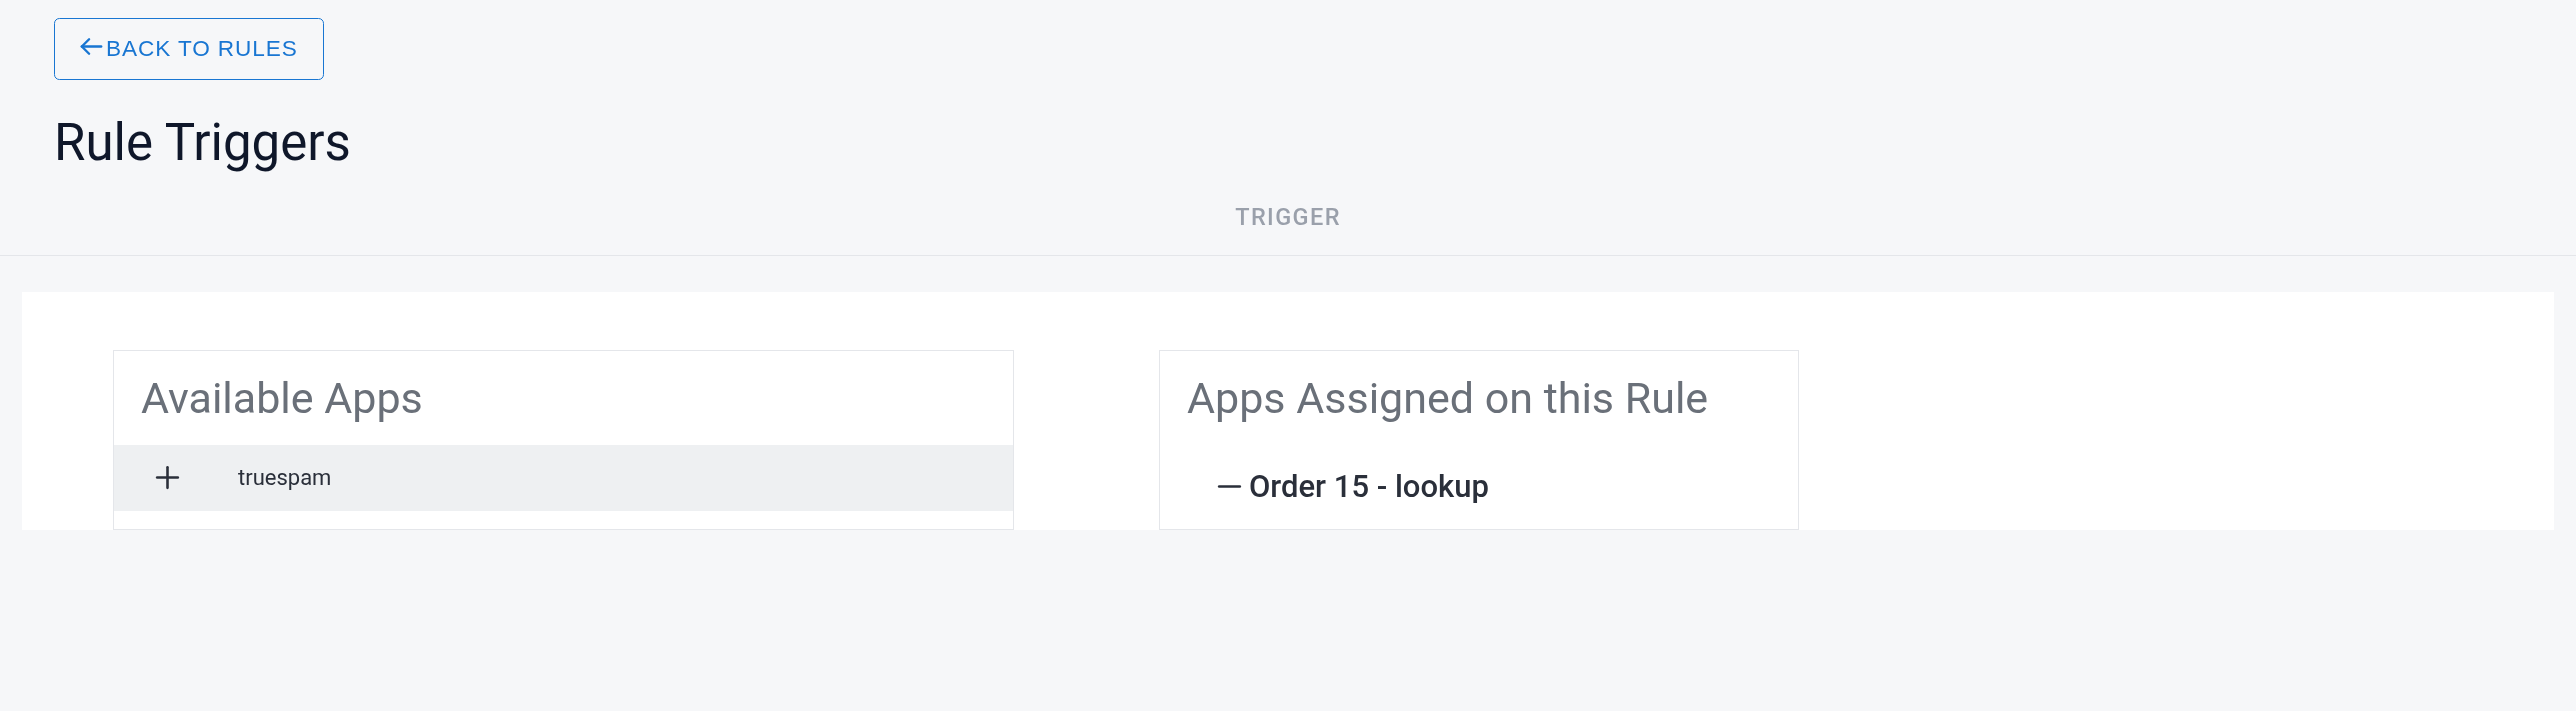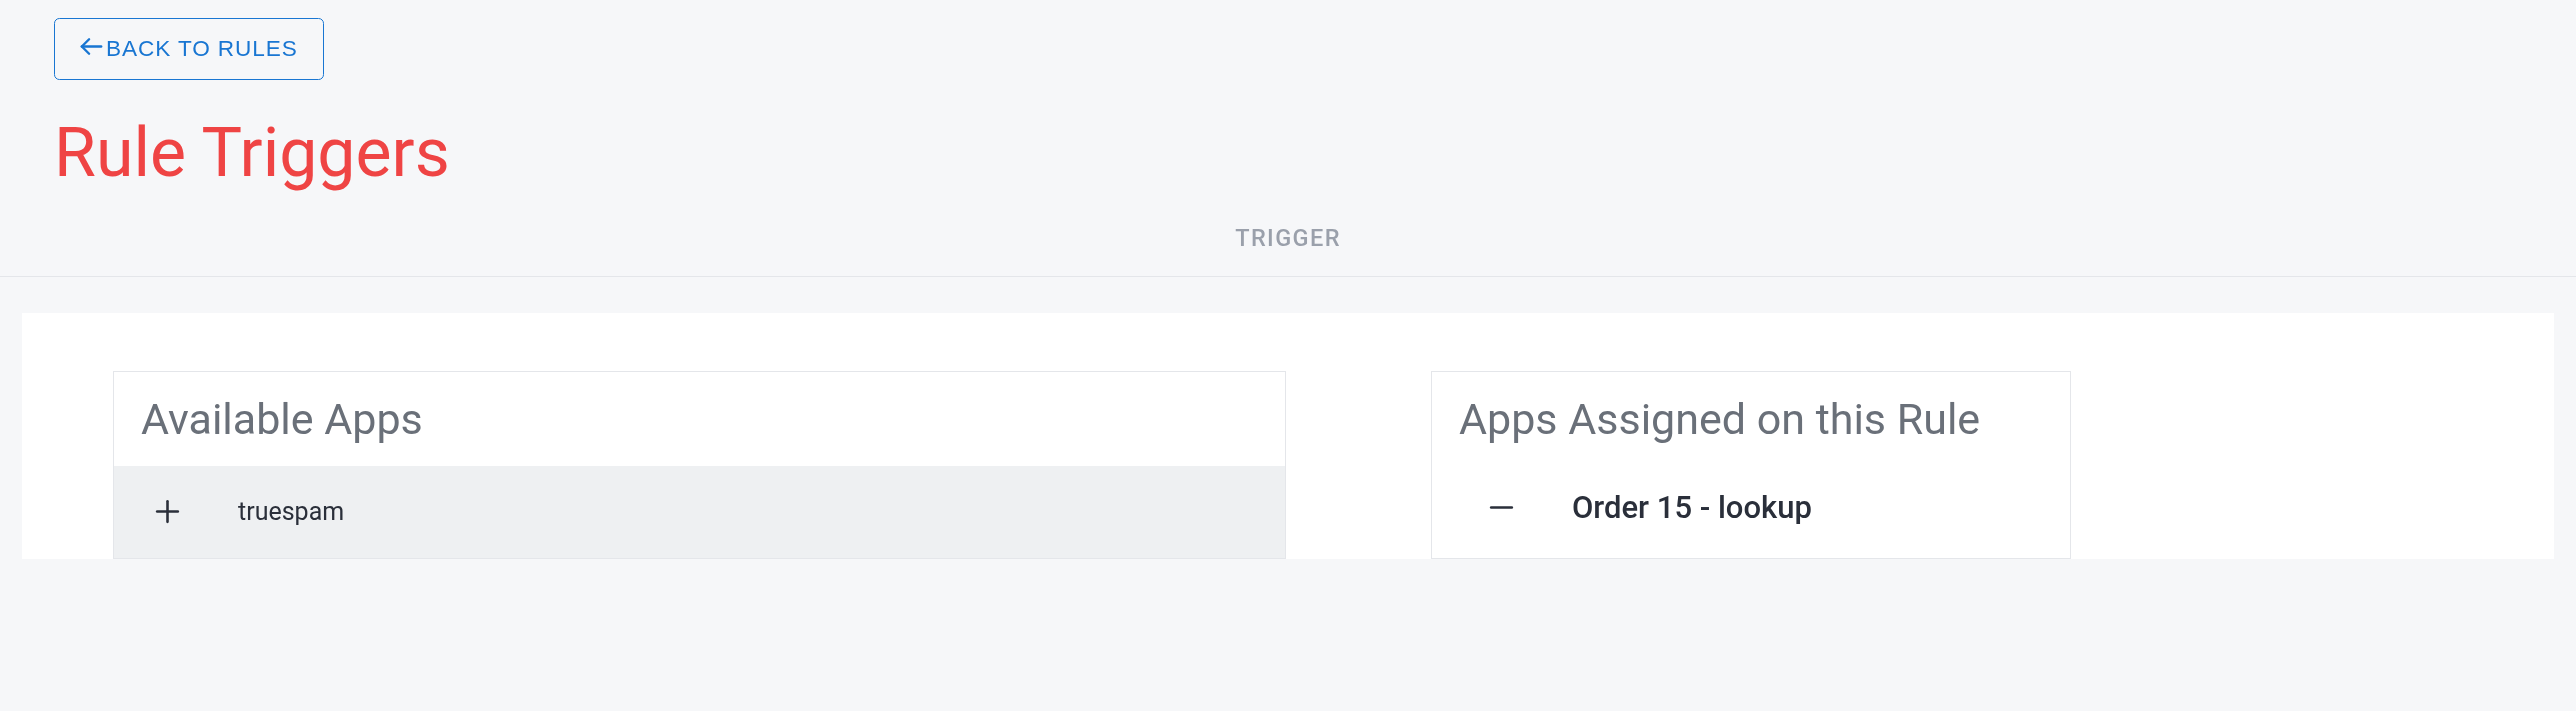--- a/index.html
+++ b/index.html
@@ -28,23 +28,23 @@
       font-weight: 500;
       letter-spacing: 0.9px;
       cursor: pointer;
     }
     .back-button svg {
       width: 29px;
       height: 29px;
       stroke: #1976d2;
     }
     .page-title {
-      font-size: 68px;
+      font-size: 51px;
       font-weight: 400;
-      color: #ef4444;
+      color: #0f172a;
       margin-top: 33px;
       margin-bottom: 7px;
     }
     .tabs {
       display: flex;
       border-bottom: 0.9px solid #e4e6ea;
       margin-top: 11px;
       gap: 48px;
     }
     .tab {
@@ -75,36 +75,36 @@
       gap: 145px;
       padding: 58px 91px 0 91px;
       background: #ffffff;
       margin: 36px 22px 0 22px;
     }
     .panel {
       border: 1.8px solid #e4e6ea;
       background: #fff;
     }
     .panel-left {
-      width: 1173px;
+      width: 901px;
     }
     .panel-right {
       width: 640px;
     }
     .panel-header {
       font-size: 43px;
       font-weight: 400;
       color: #6a7079;
       padding: 22px 27px 22px 27px;
     }
     .panel-row {
       display: flex;
       align-items: center;
-      padding: 26px 33px;
-      font-size: 25px;
+      padding: 13px 33px;
+      font-size: 22px;
       color: #2a2f3a;
       gap: 51px;
     }
     .panel-row.hovered {
       background: #eef0f2;
     }
     .icon-btn {
       width: 40px;
       height: 40px;
       display: inline-flex;
@@ -121,21 +121,20 @@
       height: 31px;
       stroke: #2a2f3a;
       stroke-width: 2;
     }
     .assigned-row {
       display: flex;
       align-items: center;
       padding: 22px 49px;
       font-size: 31px;
       color: #2a2f3a;
-      gap: 51px;
       font-weight: 500;
     }
   </style>
 </head>
 <body>
 
 <div class="top-section">
   <button class="back-button">
     <span>
       <svg viewBox="0 0 24 24" fill="none" stroke-width="2" stroke-linecap="round" stroke-linejoin="round">

